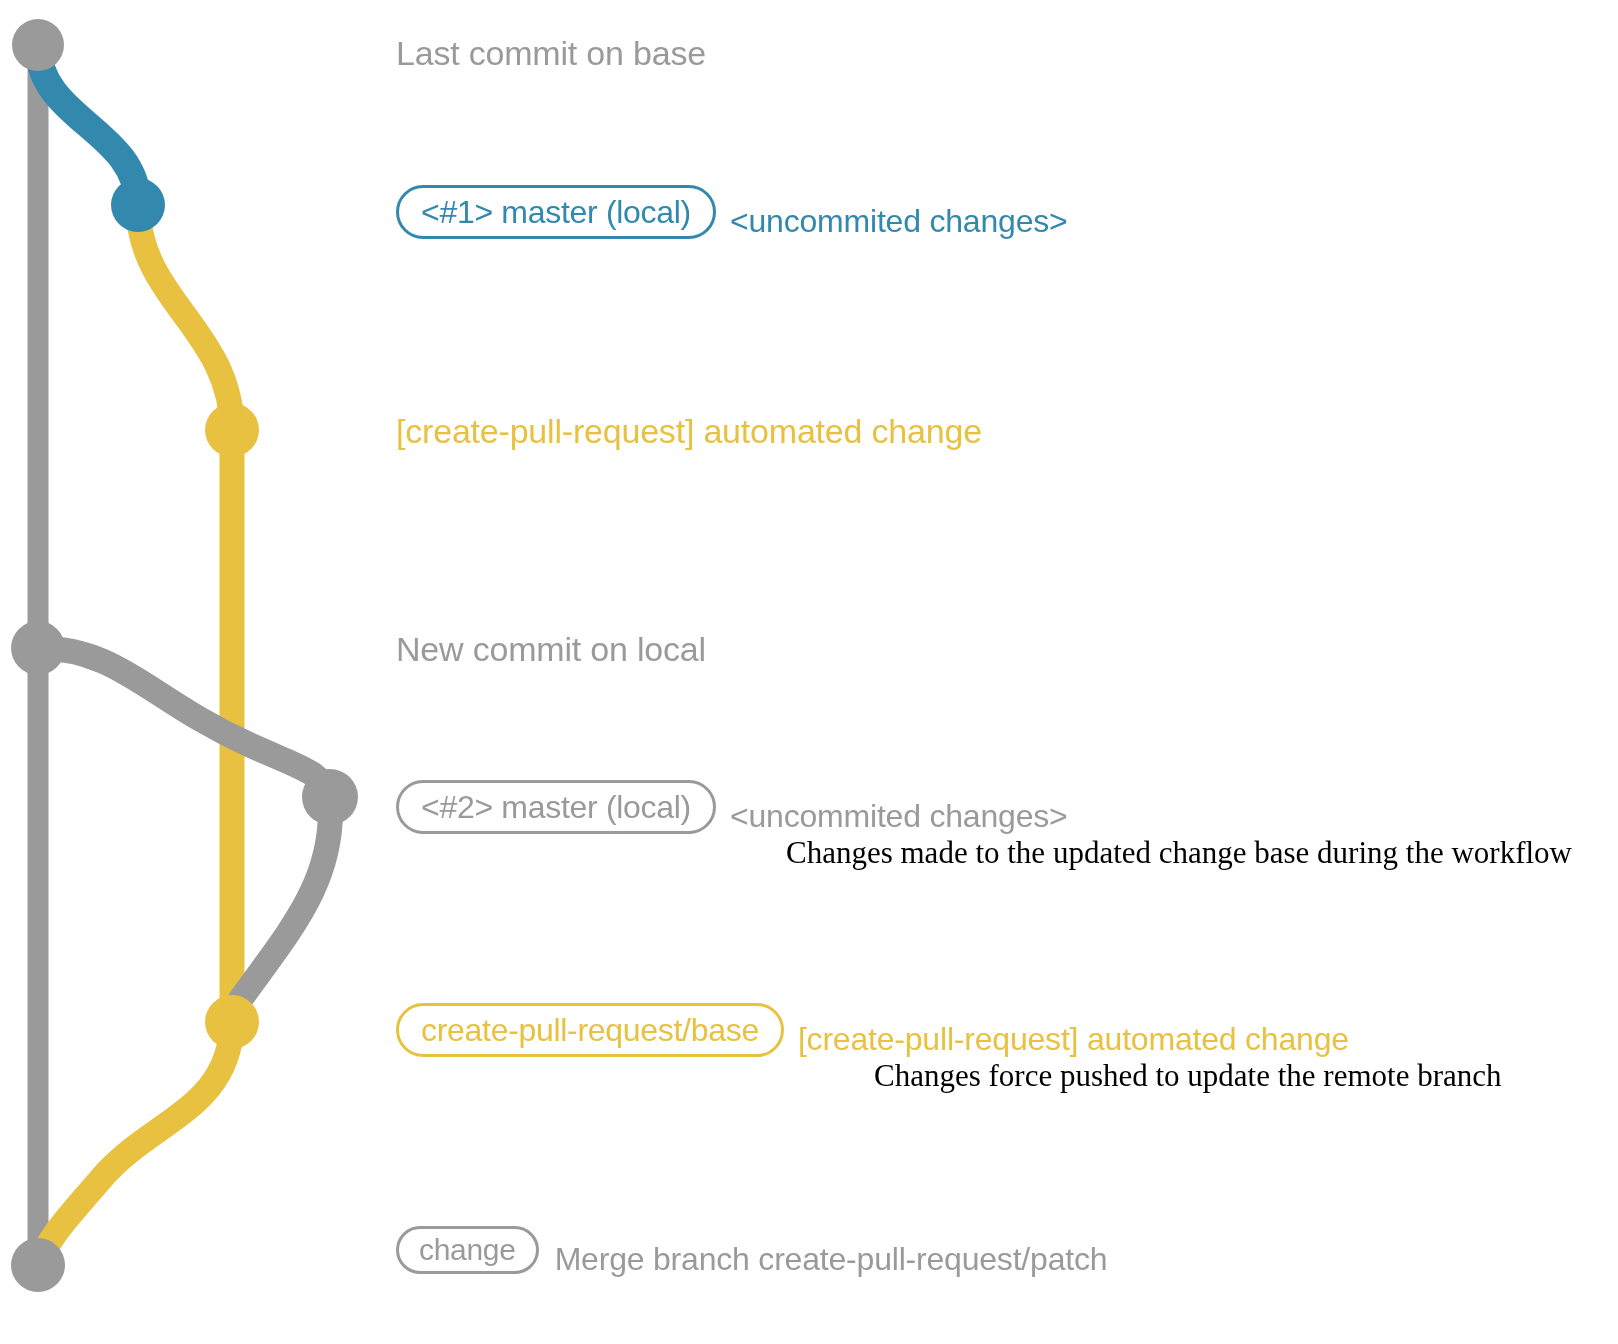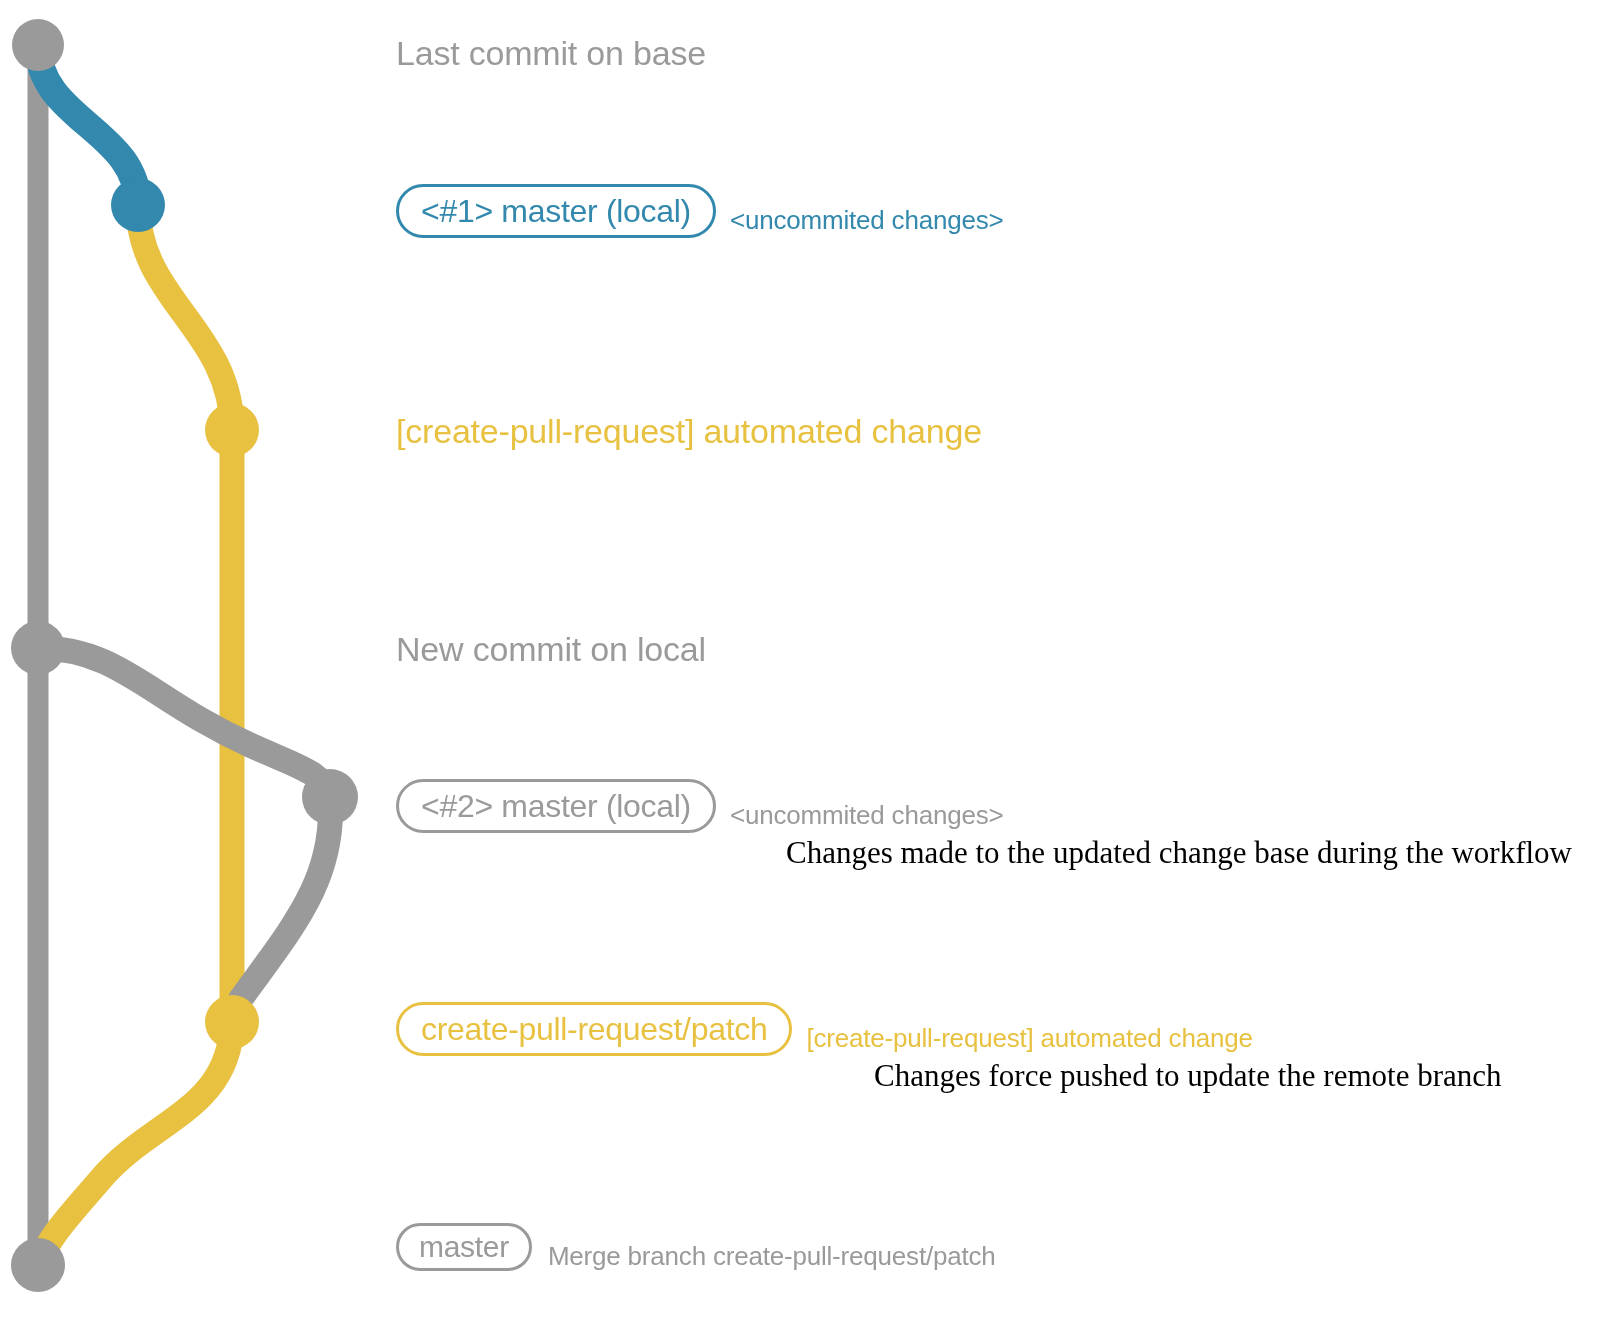--- a/index.html
+++ b/index.html
@@ -77,21 +77,21 @@
   .badge.small {
     height: 48px;
     border-radius: 24px;
     border-width: 3px;
     padding: 0 20px;
     font-size: 30px;
   }
 
   .subject {
     font-family: "Liberation Sans", sans-serif;
-    font-size: 26px;
+    font-size: 32px;
     letter-spacing: -0.2px;
     margin-top: 19px;
   }
   .subject.blue   { color: #3288ad; }
   .subject.gray   { color: #9a9a9a; }
   .subject.yellow { color: #e8c141; }
 
   
   .subdesc {
     position: absolute;
@@ -142,23 +142,23 @@
 
   <div class="annot headline gray" style="left:396px; top:630px;">New commit on local</div>
 
   <div class="annot badge-row" style="left:396px; top:779px;">
     <span class="badge gray">&lt;#2&gt; master (local)</span>
     <span class="subject gray">&lt;uncommited changes&gt;</span>
   </div>
   <div class="subdesc" style="left:786px; top:835px;">Changes made to the updated change base during the workflow</div>
 
   <div class="annot badge-row" style="left:396px; top:1002px;">
-    <span class="badge yellow">create-pull-request/patch</span>
+    <span class="badge yellow">create-pull-request/base</span>
     <span class="subject yellow">[create-pull-request] automated change</span>
   </div>
   <div class="subdesc" style="left:874px; top:1058px;">Changes force pushed to update the remote branch</div>
 
   <div class="annot badge-row" style="left:396px; top:1222px; gap:16px;">
-    <span class="badge gray small">master</span>
+    <span class="badge gray small">change</span>
     <span class="subject gray">Merge branch create-pull-request/patch</span>
   </div>
 
 </div>
 
 </body></html>

